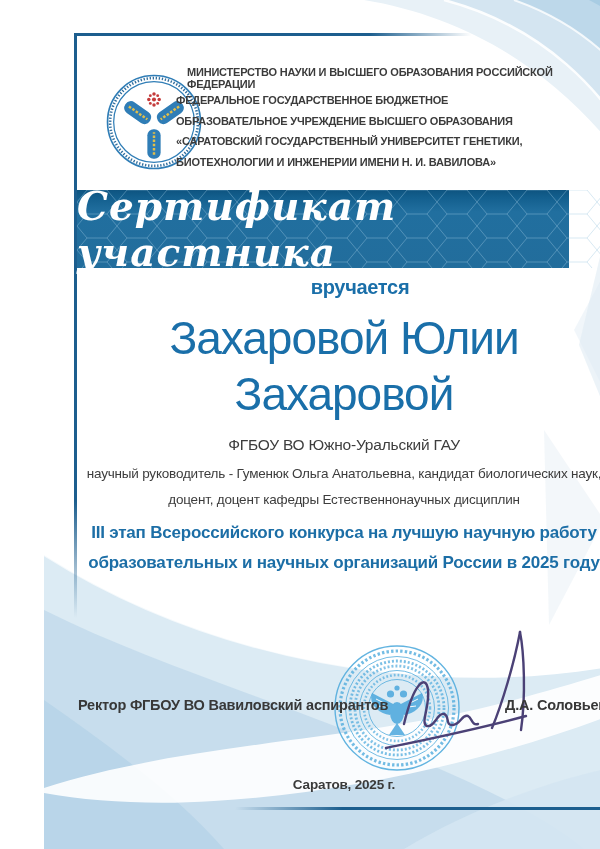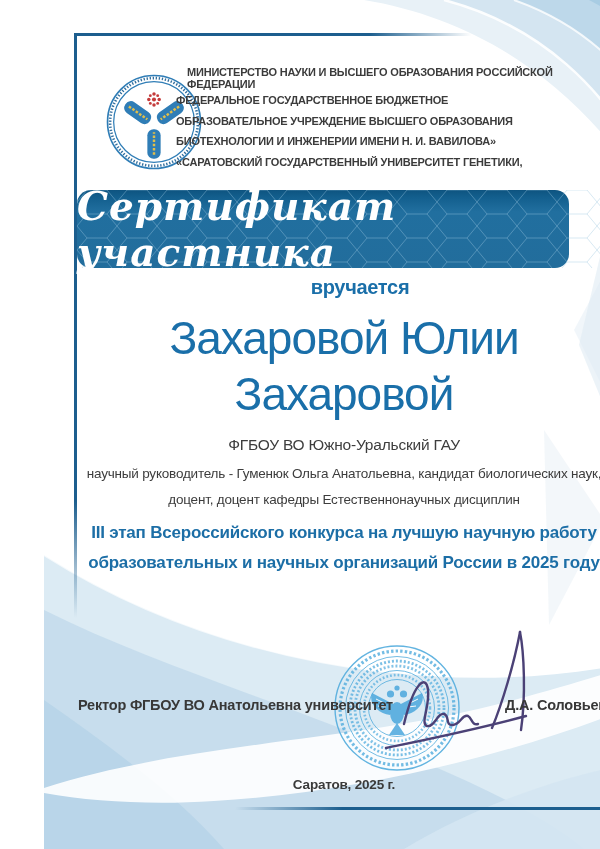--- a/index.html
+++ b/index.html
@@ -21,21 +21,21 @@
   .content{position:absolute;inset:0;z-index:2;}
   .abs{position:absolute;}
   .center{left:0;right:0;text-align:center;}
 
   .ministry{left:143px;top:66px;width:424px;font-size:11px;font-weight:700;
     letter-spacing:-0.2px;color:#3b3b3b;}
   .uni{left:132px;top:90px;width:424px;font-size:11px;font-weight:700;
     letter-spacing:-0.2px;color:#3b3b3b;line-height:20.5px;}
 
   .banner{left:33px;top:190px;width:492px;height:78px;
-    background:linear-gradient(180deg,#0e5480 0%,#135f8e 10%,#216f9f 28%,#226d9c 100%);border-radius:14px;}
+    background:linear-gradient(180deg,#0e5480 0%,#135f8e 10%,#216f9f 28%,#226d9c 100%);}
   .banner svg.hex{position:absolute;inset:0;opacity:.4;}
   .banner .title{position:absolute;inset:0;display:flex;align-items:center;justify-content:center;
     font-family:"DejaVu Serif",serif;font-style:italic;font-weight:700;font-size:39px;
     color:#ffffff;letter-spacing:1px;}
 
   .presented{top:276px;font-size:20px;font-weight:700;color:#1a6fa9;letter-spacing:-0.3px;padding-left:32px;}
   .name{top:310px;font-size:46px;font-weight:400;color:#1a6fa9;line-height:56px;letter-spacing:-1px;}
   .affiliation{top:436px;font-size:15.5px;color:#3d3d3d;letter-spacing:-0.2px;}
   .supervisor1{top:466px;font-size:13.5px;color:#3d3d3d;letter-spacing:-0.2px;}
   .supervisor2{top:492px;font-size:13.5px;color:#3d3d3d;letter-spacing:-0.2px;}
@@ -110,22 +110,22 @@
           <circle cx="43.4" cy="28.8" r="1.4"></circle>
           <circle cx="50.6" cy="28.8" r="1.4"></circle>
         </g>
       </g>
     </svg>
 
     <div class="abs ministry">МИНИСТЕРСТВО НАУКИ И ВЫСШЕГО ОБРАЗОВАНИЯ РОССИЙСКОЙ ФЕДЕРАЦИИ</div>
     <div class="abs uni">
       <div>ФЕДЕРАЛЬНОЕ ГОСУДАРСТВЕННОЕ БЮДЖЕТНОЕ</div>
       <div>ОБРАЗОВАТЕЛЬНОЕ УЧРЕЖДЕНИЕ ВЫСШЕГО ОБРАЗОВАНИЯ</div>
+      <div>«САРАТОВСКИЙ ГОСУДАРСТВЕННЫЙ УНИВЕРСИТЕТ ГЕНЕТИКИ,</div>
       <div>БИОТЕХНОЛОГИИ И ИНЖЕНЕРИИ ИМЕНИ Н. И. ВАВИЛОВА»</div>
-      <div>«САРАТОВСКИЙ ГОСУДАРСТВЕННЫЙ УНИВЕРСИТЕТ ГЕНЕТИКИ,</div>
     </div>
 
     <div class="abs banner">
       <svg class="hex" width="531" height="78" xmlns="http://www.w3.org/2000/svg">
         <defs>
           <pattern id="hexp" width="40" height="24" patternUnits="userSpaceOnUse">
             <path d="M10,0 L30,0 L40,12 L30,24 L10,24 L0,12 Z" fill="none" stroke="#9cc7e0" stroke-width="1"></path>
           </pattern>
         </defs>
         <rect width="531" height="78" fill="url(#hexp)"></rect>
@@ -173,20 +173,20 @@
     <svg class="abs signature" viewBox="0 0 190 150" xmlns="http://www.w3.org/2000/svg">
       <g stroke="#4b4176" stroke-width="2.4" fill="none" stroke-linecap="round">
         <path d="M30,106 C40,64 52,56 54,72 C56,88 46,106 53,108 C60,110 64,94 70,96 C76,98 71,108 79,107 C87,106 88,96 94,98 C98,100 98,108 104,106"></path>
         <path d="M146,14 C140,46 128,86 118,110"></path>
         <path d="M146,14 C150,34 152,78 147,112"></path>
         <path d="M12,130 C50,122 100,112 152,98"></path>
       </g>
     </svg>
 
     <div class="abs signrow">
-      <span>Ректор ФГБОУ ВО Анатольевна университет</span>
+      <span>Ректор ФГБОУ ВО Вавиловский аспирантов</span>
       <span>Д.А. Соловьев</span>
     </div>
 
     <div class="abs center placedate">Саратов, 2025 г.</div>
 
   </div>
 </div>
 
 </body></html>

